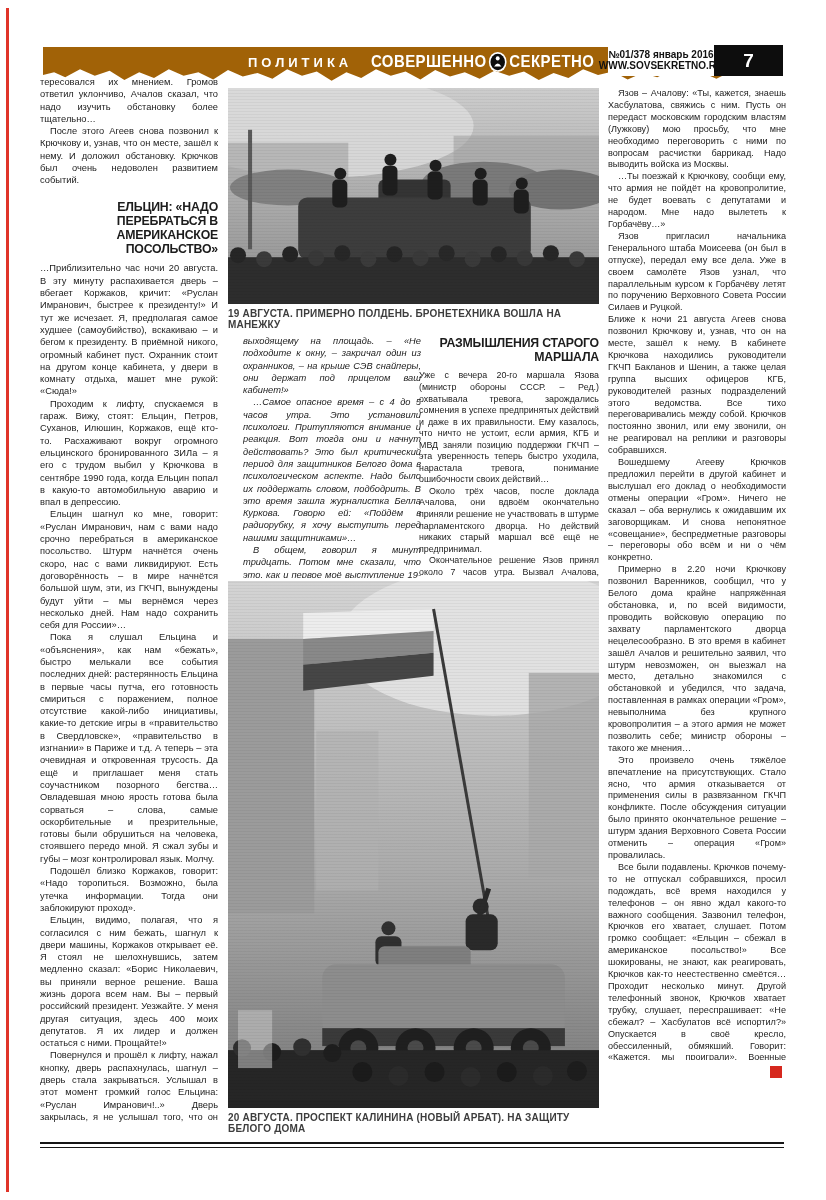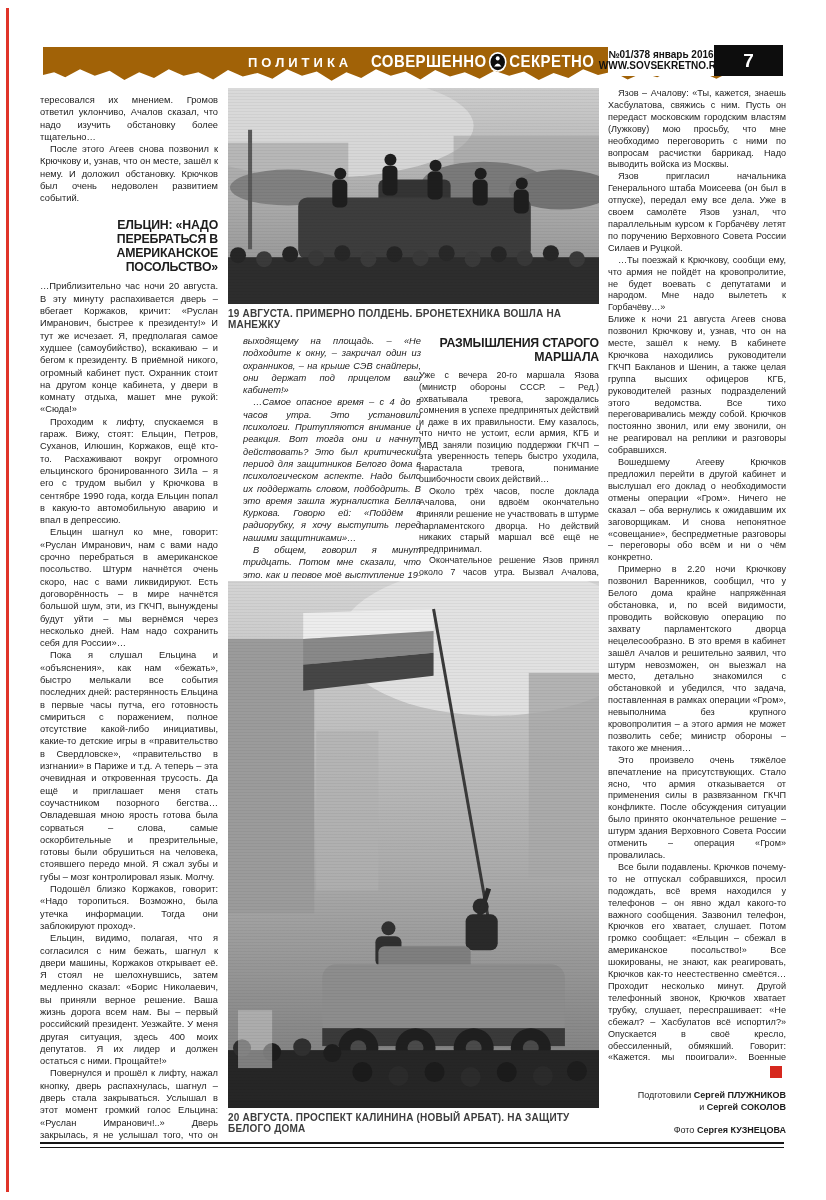--- a/index.html
+++ b/index.html
@@ -17,21 +17,21 @@
   .logo{position:absolute;left:328px;top:4px;display:flex;align-items:center;transform:scaleX(.88);transform-origin:left center;white-space:nowrap;}
   .logo .word{color:#fff;font-size:17px;font-weight:700;letter-spacing:.5px;}
   .logo .emblem{width:22px;height:22px;margin:0 2px;flex:0 0 auto;}
   .issuebox{position:absolute;left:565px;top:0;width:106px;height:31px;background:#fff;display:flex;flex-direction:column;justify-content:center;align-items:center;z-index:2;}
   .issuebox div{font-size:10px;font-weight:700;color:#111;line-height:10.5px;white-space:nowrap;}
   .pagebox{position:absolute;left:671px;top:0;width:69px;height:31px;background:#0d0d0d;z-index:2;display:flex;align-items:center;justify-content:center;}
   .pagebox span{color:#fff;font-size:19px;font-weight:700;}
 
   
   .col{position:absolute;overflow:hidden;text-align:justify;font-size:9.3px;line-height:12.3px;}
-  .col1{left:40px;top:94px;width:178px;height:1050px;}
+  .col1{left:40px;top:76px;width:178px;height:1050px;}
   .col2{left:243px;top:335px;width:178px;height:243px;font-style:italic;}
   .col3{left:419px;top:335px;width:180px;height:243px;font-size:8.9px;line-height:11.55px;}
   .col4{left:608px;top:88px;width:178px;height:972px;font-size:9.1px;line-height:11.9px;}
   .para{margin:0;text-indent:10px;}
   .para.flush{text-indent:0;}
   .sec{font-size:12.3px;line-height:14.2px;font-weight:700;margin:13px 0 6px;text-align:right;letter-spacing:-.2px;}
   .col .sec:first-child{margin-top:1px;}
 
   
   .photo{position:absolute;overflow:hidden;}
@@ -199,32 +199,27 @@
           <circle cx="314" cy="496" r="10" fill="#2b2b2b"></circle>
         <circle cx="348" cy="491" r="10" fill="#1d1d1d"></circle>
         <rect x="10" y="430" width="34" height="58" fill="#c9c9c9" opacity=".55"></rect>
       </g>
     </svg>
   </figure>
   <div class="caption caption2">20 АВГУСТА. ПРОСПЕКТ КАЛИНИНА (НОВЫЙ АРБАТ). НА ЗАЩИТУ БЕЛОГО ДОМА</div>
 
   <div class="col col4">
       <p class="para">Язов – Ачалову: «Ты, кажется, знаешь Хасбулатова, свяжись с ним. Пусть он передаст московским городским властям (Лужкову) мою просьбу, что мне необходимо переговорить с ними по вопросам расчистки баррикад. Надо выводить войска из Москвы.</p>
+      <p class="para">…Ты поезжай к Крючкову, сообщи ему, что армия не пойдёт на кровопролитие, не будет воевать с депутатами и народом. Мне надо вылететь к Горбачёву…»</p>
       <p class="para">Язов пригласил начальника Генерального штаба Моисеева (он был в отпуске), передал ему все дела. Уже в своем самолёте Язов узнал, что параллельным курсом к Горбачёву летят по поручению Верховного Совета России Силаев и Руцкой.</p>
-      <p class="para">…Ты поезжай к Крючкову, сообщи ему, что армия не пойдёт на кровопролитие, не будет воевать с депутатами и народом. Мне надо вылететь к Горбачёву…»</p>
       <p class="para flush">Ближе к ночи 21 августа Агеев снова позвонил Крючкову и, узнав, что он на месте, зашёл к нему. В кабинете Крючкова находились руководители ГКЧП Бакланов и Шенин, а также целая группа высших офицеров КГБ, руководителей разных подразделений этого ведомства. Все тихо переговаривались между собой. Крючков постоянно звонил, или ему звонили, он не реагировал на реплики и разговоры собравшихся.</p>
       <p class="para">Вошедшему Агееву Крючков предложил перейти в другой кабинет и выслушал его доклад о необходимости отмены операции «Гром». Ничего не сказал – оба вернулись к ожидавшим их заговорщикам. И снова непонятное «совещание», беспредметные разговоры – переговоры обо всём и ни о чём конкретно.</p>
       <p class="para">Примерно в 2.20 ночи Крючкову позвонил Варенников, сообщил, что у Белого дома крайне напряжённая обстановка, и, по всей видимости, проводить войсковую операцию по захвату парламентского дворца нецелесообразно. В это время в кабинет зашёл Ачалов и решительно заявил, что штурм невозможен, он выезжал на место, детально знакомился с обстановкой и убедился, что задача, поставленная в рамках операции «Гром», невыполнима без крупного кровопролития – а этого армия не может позволить себе; министр обороны – такого же мнения…</p>
       <p class="para">Это произвело очень тяжёлое впечатление на присутствующих. Стало ясно, что армия отказывается от применения силы в развязанном ГКЧП конфликте. После обсуждения ситуации было принято окончательное решение – штурм здания Верховного Совета России отменить – операция «Гром» провалилась.</p>
       <p class="para">Все были подавлены. Крючков почему-то не отпускал собравшихся, просил подождать, всё время находился у телефонов – он явно ждал какого-то важного сообщения. Зазвонил телефон, Крючков его хватает, слушает. Потом громко сообщает: «Ельцин – сбежал в американское посольство!» Все шокированы, не знают, как реагировать, Крючков как-то неестественно смеётся… Проходит несколько минут. Другой телефонный звонок, Крючков хватает трубку, слушает, переспрашивает: «Не сбежал? – Хасбулатов всё испортил?» Опускается в своё кресло, обессиленный, обмякший. Говорит: «Кажется, мы проиграли». Военные уходят не прощаясь…</p>
     </div>
 
   <div class="endmark"></div>
 
-  <div class="credits">
-    <div><span>Подготовили</span> <b>Сергей ПЛУЖНИКОВ</b></div>
-    <div><span>и</span> <b>Сергей СОКОЛОВ</b></div>
-    <div class="photoline"><span>Фото</span> <b>Сергея КУЗНЕЦОВА</b></div>
-  </div>
 
   <div class="bottom-rule"></div>
 
 </div>
 
 </body></html>

